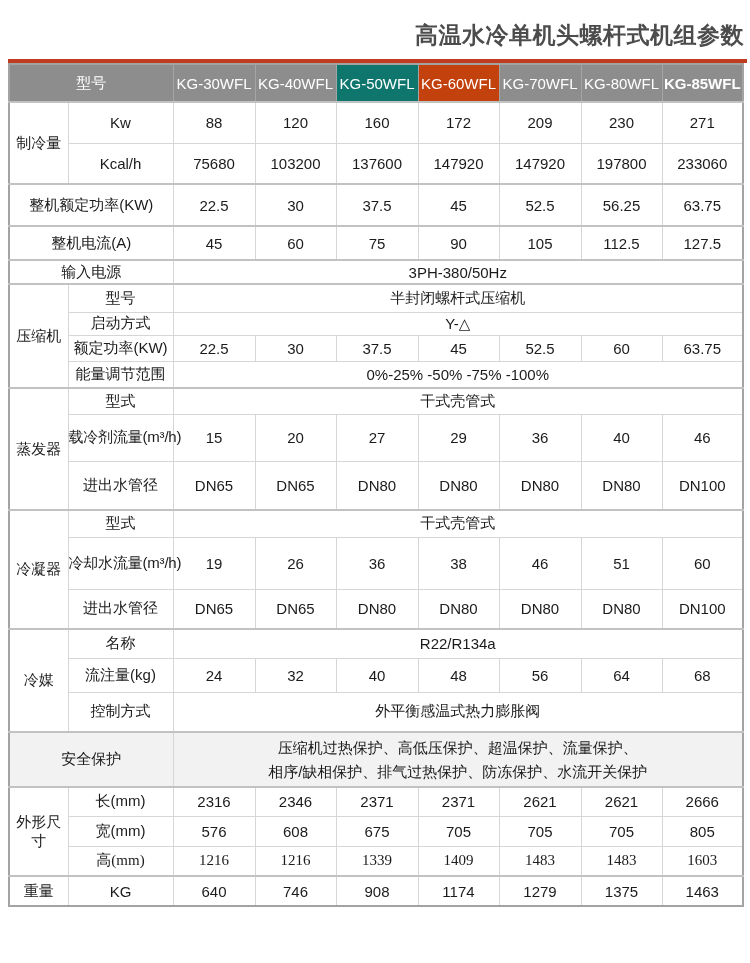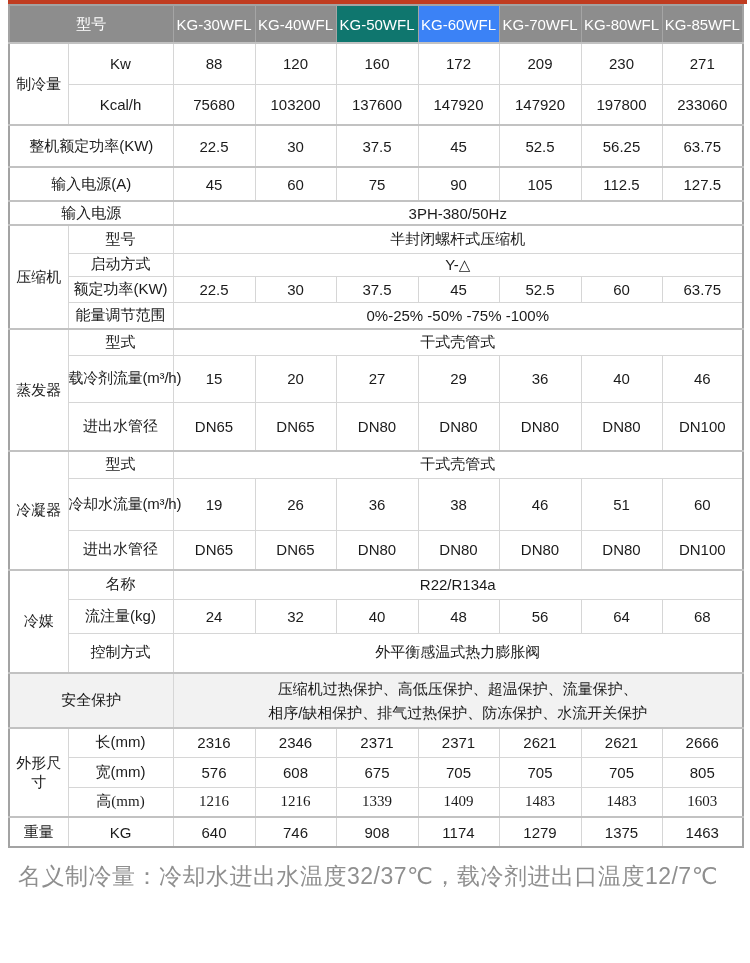--- a/index.html
+++ b/index.html
@@ -70,43 +70,44 @@
     font-size:23px;
     color:#8f8f8f;
     letter-spacing:0.5px;
     white-space:nowrap;
   }
 </style>
 </head>
 <body>
 
 <div class="page">
+  <div class="page-title">高温水冷单机头螺杆式机组参数</div>
   <div class="accent-line" style="background: rgb(192, 60, 32);"></div>
   <table class="spec">
     <colgroup>
       <col style="width:59px">
       <col style="width:105px">
       <col style="width:82px">
         <col style="width:81px">
         <col style="width:82px">
       <col style="width:81px">
         <col style="width:82px">
         <col style="width:81px">
         <col style="width:81px">
     </colgroup>
     <tbody id="spec-body">
         <tr class="head" style="height: 38px;">
           <td colspan="2" style="background: rgb(141, 141, 141);">型号</td>
           <td style="background: rgb(141, 141, 141);">KG-30WFL</td>
           <td style="background: rgb(141, 141, 141);">KG-40WFL</td>
           <td style="background: #0f766e;">KG-50WFL</td>
-          <td style="background: #3b82f6; margin-left: 32px;">KG-60WFL</td>
+          <td style="background: #c2410c; margin-left: 32px;">KG-60WFL</td>
           <td style="background: rgb(141, 141, 141);">KG-70WFL</td>
           <td style="background: rgb(141, 141, 141);">KG-80WFL</td>
-          <td style="background: rgb(141, 141, 141);">KG-85WFL</td>
+          <td style="background: rgb(141, 141, 141); font-weight: bold;">KG-85WFL</td>
         </tr>
         <tr class="sec" style="height: 41px;">
           <td class="group-cell" rowspan="2">制冷量</td>
           <td class="label-cell">Kw</td>
           <td>88</td>
           <td>120</td>
           <td>160</td>
           <td>172</td>
           <td>209</td>
           <td>230</td>
@@ -126,21 +127,21 @@
           <td class="label-cell" colspan="2">整机额定功率(KW)</td>
           <td>22.5</td>
           <td>30</td>
           <td>37.5</td>
           <td>45</td>
           <td>52.5</td>
           <td>56.25</td>
           <td>63.75</td>
         </tr>
         <tr class="sec" style="height: 34px;">
-          <td class="label-cell" colspan="2">输入电源(A)</td>
+          <td class="label-cell" colspan="2">整机电流(A)</td>
           <td>45</td>
           <td>60</td>
           <td>75</td>
           <td>90</td>
           <td>105</td>
           <td>112.5</td>
           <td>127.5</td>
         </tr>
         <tr class="sec" style="height: 24px;">
           <td class="label-cell" colspan="2">输入电源</td>
@@ -282,14 +283,13 @@
           <td>640</td>
           <td>746</td>
           <td>908</td>
           <td>1174</td>
           <td>1279</td>
           <td>1375</td>
           <td>1463</td>
         </tr>
       </tbody>
   </table>
-  <div class="page-footer">名义制冷量：冷却水进出水温度32/37℃，载冷剂进出口温度12/7℃</div>
 </div>
 
 </body></html>

